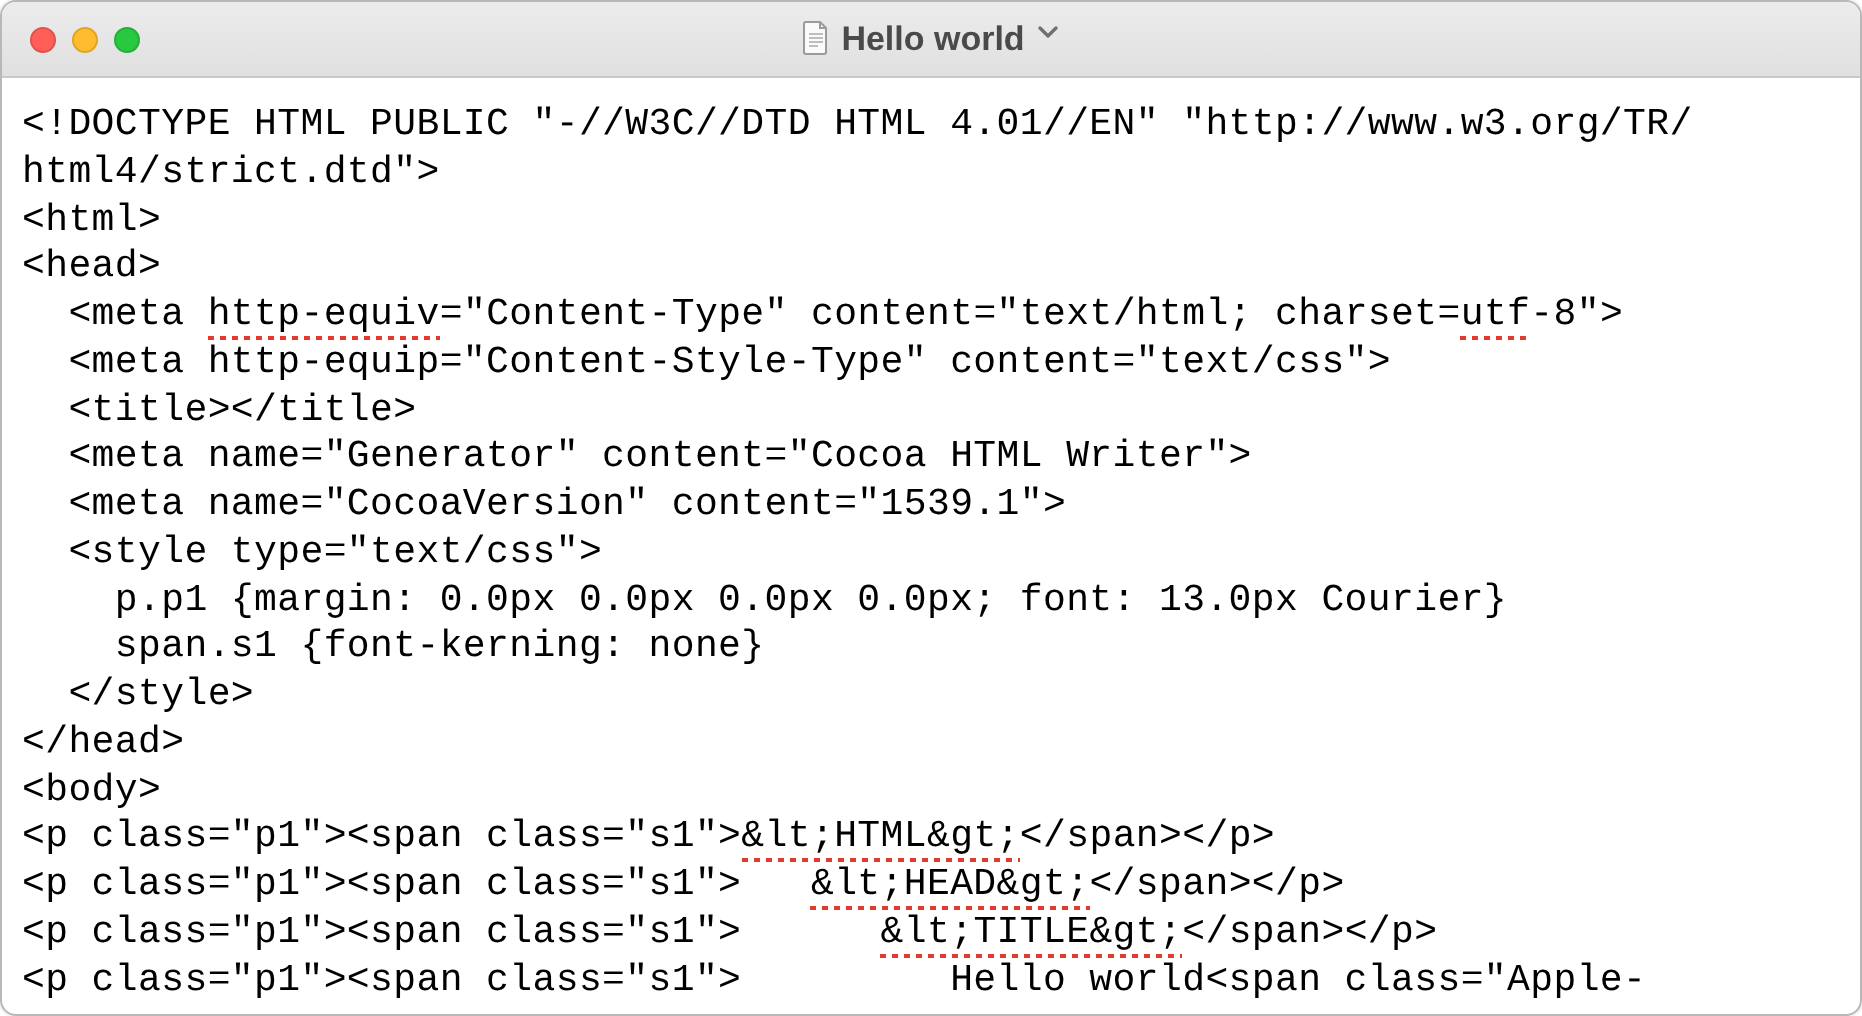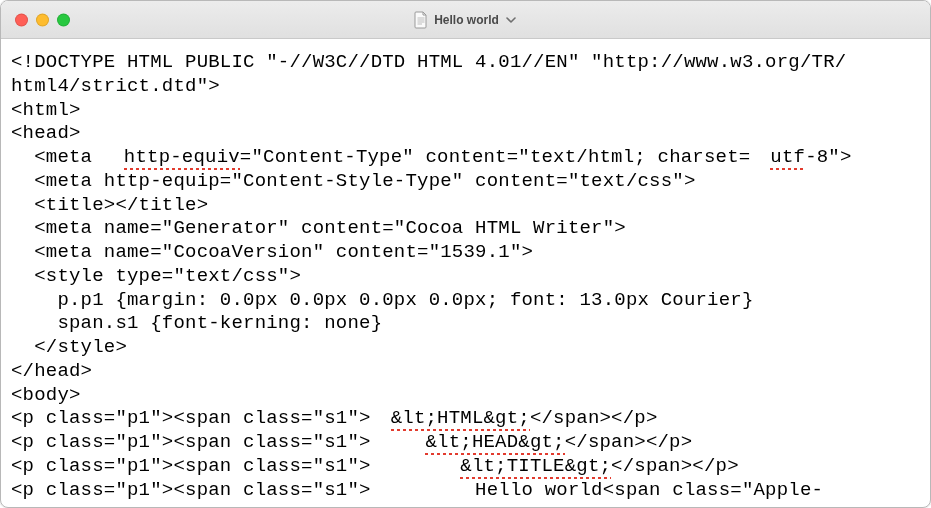--- a/index.html
+++ b/index.html
@@ -42,25 +42,25 @@
   .tl {
     width: 13px; height: 13px; border-radius: 50%;
     box-shadow: inset 0 0 0 1px rgba(0,0,0,0.12);
   }
   .tl-close { background: #ff5f57; }
   .tl-min   { background: #febc2e; }
   .tl-zoom  { background: #28c840; }
   .title-wrap {
     margin: 0 auto;
     display: flex;
-    align-items: center;
+    align-items: flex-start;
     gap: 6px;
     color: #4a4a4a;
     font-weight: 700;
-    font-size: 12px;
+    font-size: 17px;
   }
   .doc-icon {
     width: 14px; height: 18px;
     display: inline-block;
   }
   .doc-icon svg { width: 14px; height: 18px; display: block; }
   .chev {
     width: 12px; height: 12px;
     display: inline-flex; align-items: center; justify-content: center;
   }
@@ -76,21 +76,20 @@
     white-space: pre;
     letter-spacing: 0.2px;
   }
   .codeline { white-space: pre; }
   .spell {
     background-image: repeating-linear-gradient(90deg, #e23b2e 0 3px, transparent 3px 6px);
     background-repeat: repeat-x;
     background-position: 0 100%;
     background-size: 6px 2px;
     padding-bottom: 2px;
-    margin-left: 20px;
   }
 </style>
 </head>
 <body>
 
 <div class="window">
   <div class="titlebar">
     <div class="traffic-lights">
       <div class="tl tl-close"></div>
       <div class="tl tl-min"></div>

